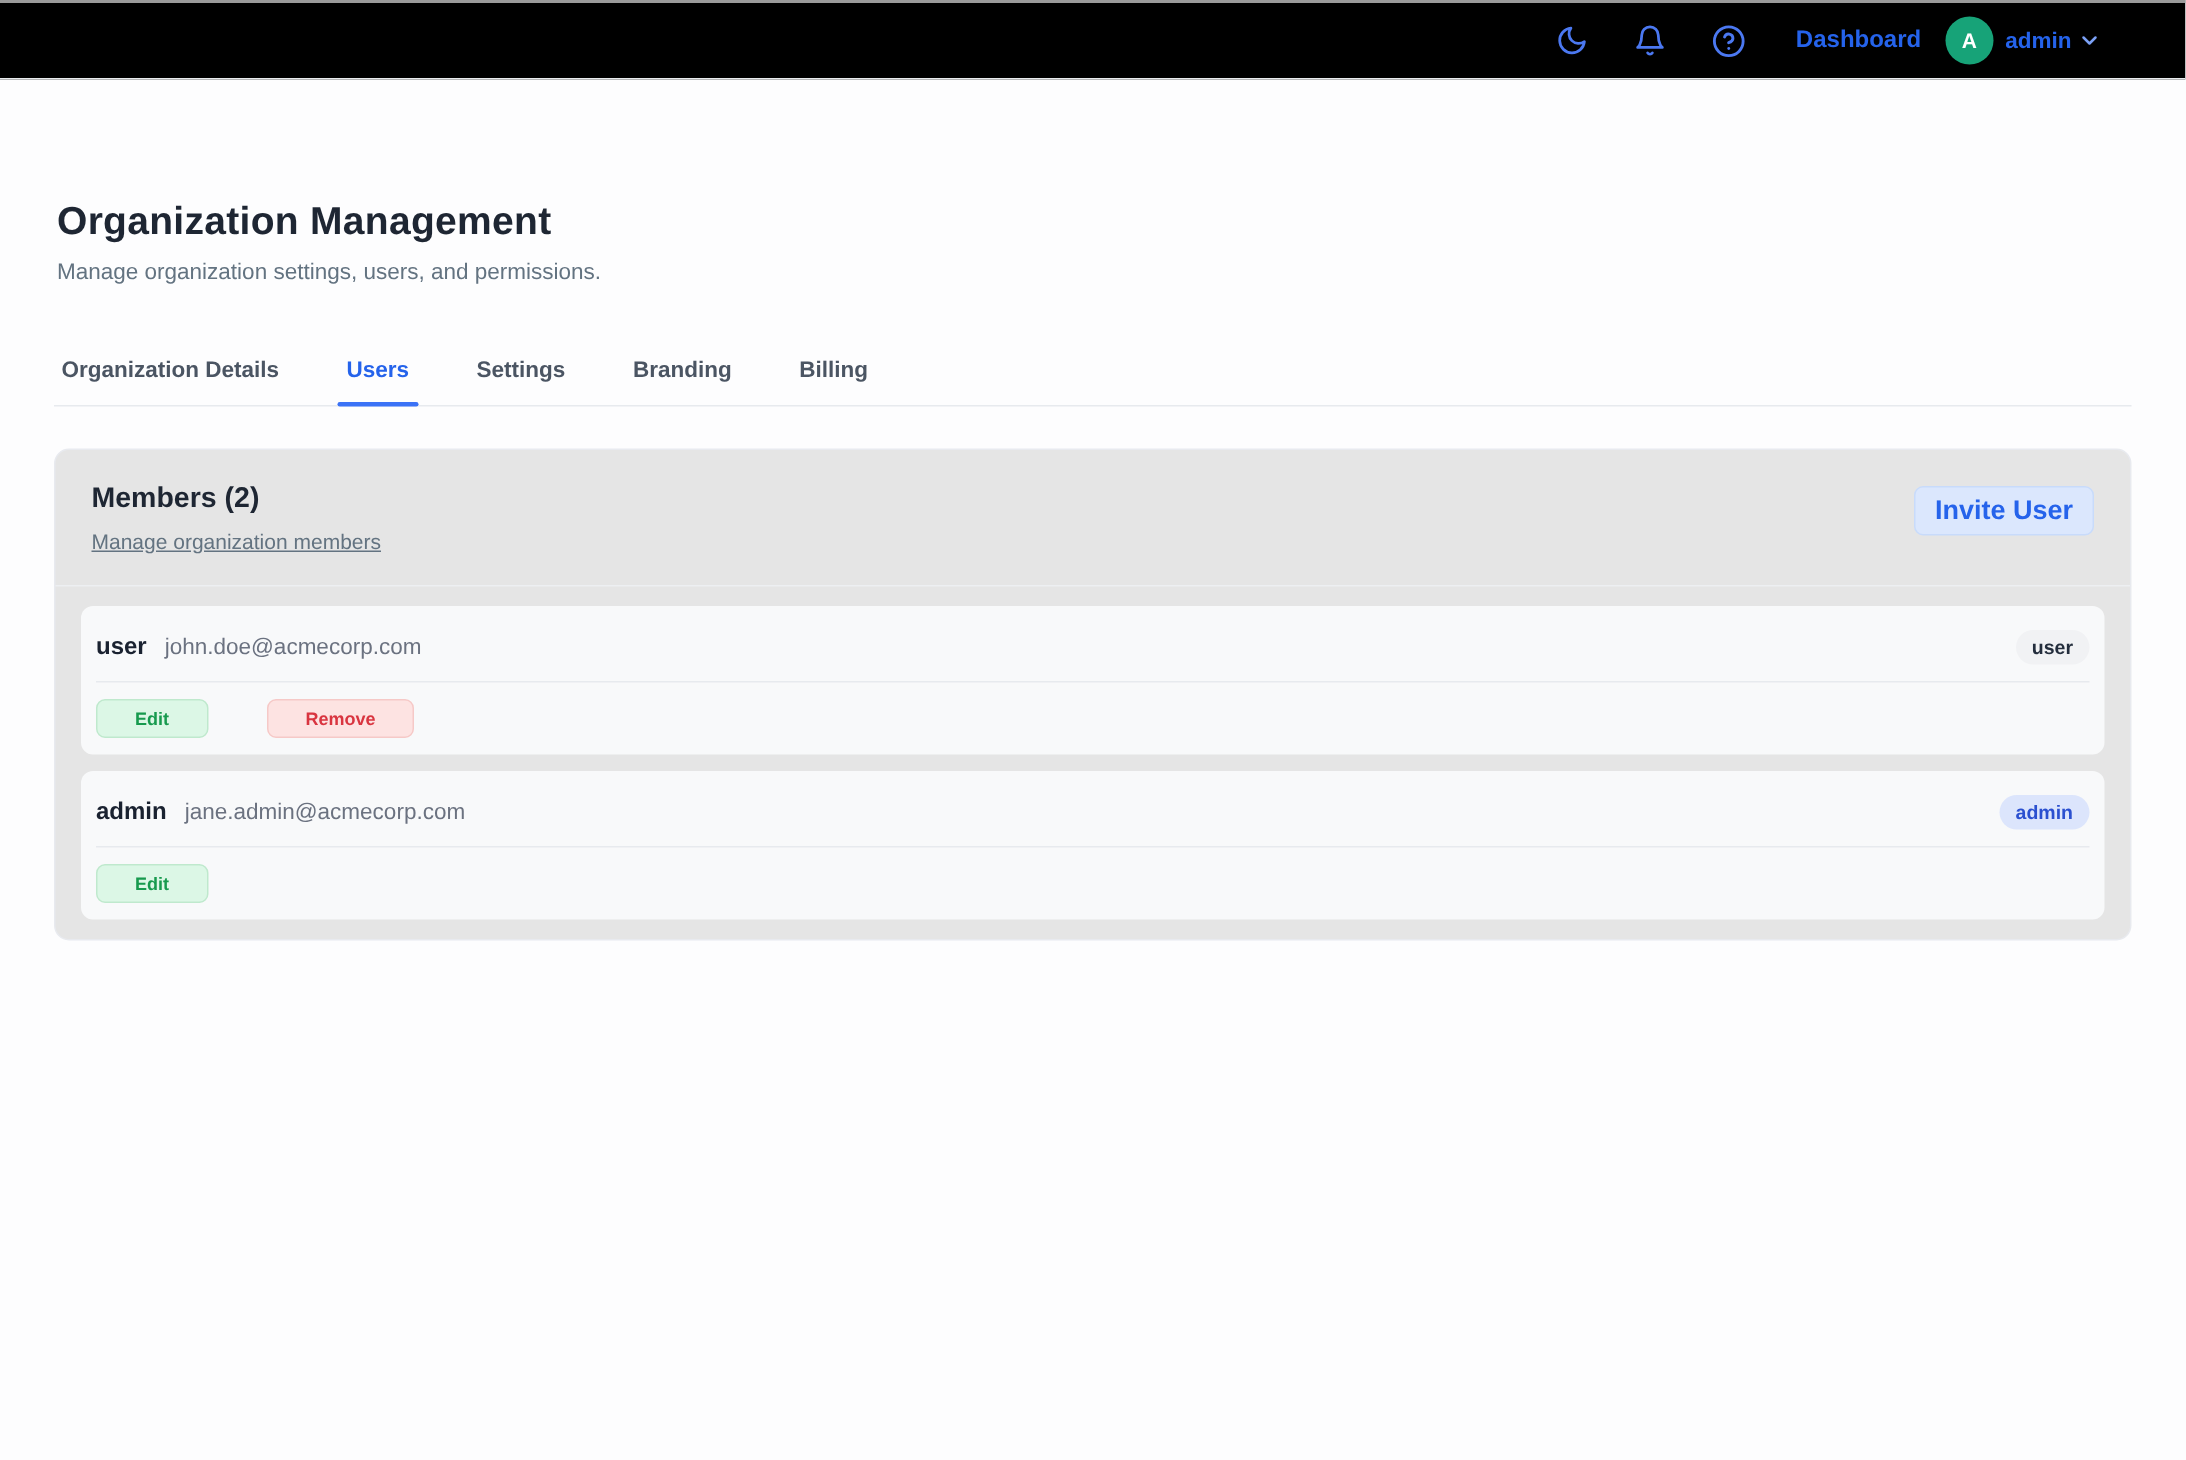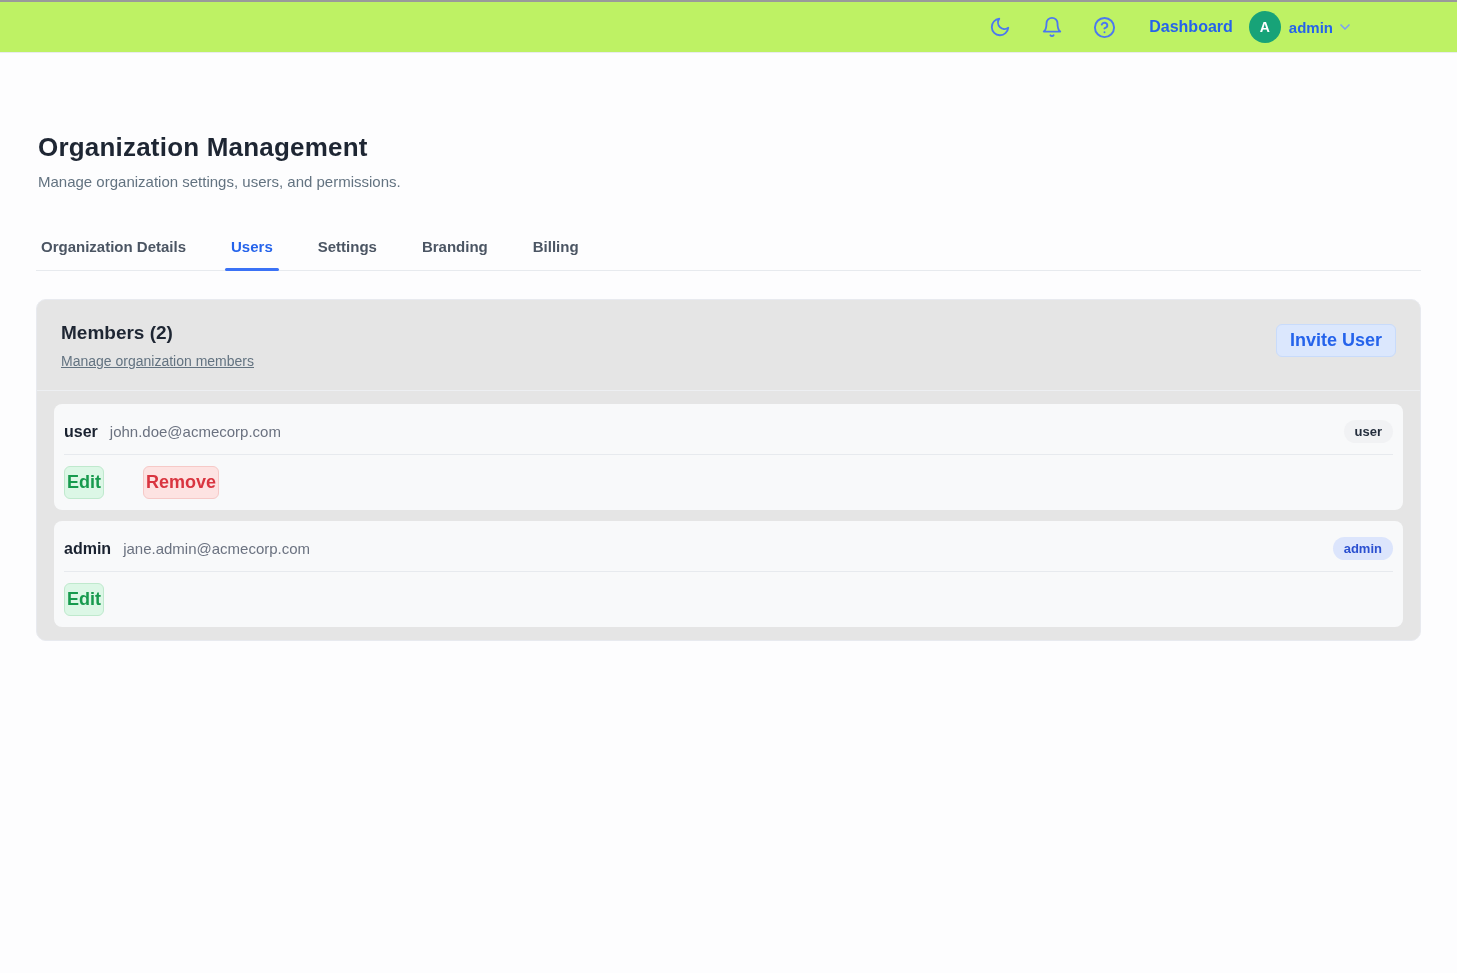--- a/index.html
+++ b/index.html
@@ -9,27 +9,27 @@
     height: 973px;
     background: #fdfdfe;
     font-family: "Liberation Sans", "DejaVu Sans", sans-serif;
     color: #212b36;
     overflow: hidden;
   }
 
   
   .navbar {
     height: 53px;
-    background: #bef264;
+    background: #000000;
     border-top: 2px solid #9a9a9a;
     border-bottom: 1px solid #e9ecef;
     display: flex;
     align-items: center;
     justify-content: flex-end;
-    padding-right: 104px;
+    padding-right: 56px;
   }
   .nav-right { display: flex; align-items: center; }
   .icon-btn {
     background: none; border: none; padding: 0; cursor: pointer;
     width: 26px; height: 26px; margin-right: 26px;
     display: flex; align-items: center; justify-content: center;
     color: #4b78f1;
   }
   .icon-btn svg { display: block; }
   .nav-link {
@@ -105,22 +105,22 @@
   .member-email { font-size: 15px; color: #6b7280; margin-left: 12px; }
   .badge {
     margin-left: auto;
     font-size: 13px; font-weight: 700;
     padding: 4px 11px; border-radius: 999px;
   }
   .badge-user { background: #f1f2f4; color: #242e3d; }
   .badge-admin { background: #dce5fc; color: #2b50d0; }
   .member-actions { display: flex; gap: 10px; padding-top: 11px; }
   .btn-edit, .btn-remove {
-    font-family: inherit; font-size: 18px; font-weight: 600;
-    border-radius: 6px; padding: 5px 2px; cursor: pointer;
+    font-family: inherit; font-size: 12px; font-weight: 600;
+    border-radius: 6px; padding: 5px 25px; cursor: pointer;
   }
   .btn-edit { background: #dcf7e6; border: 1px solid #bfe9cd; color: #179a4e; }
   .btn-remove { background: #fde3e2; border: 1px solid #f6c9c7; color: #d93540; margin-left: 29px; }
 </style>
 </head>
 <body>
 
 <header class="navbar">
   <div class="nav-right">
     <button class="icon-btn" aria-label="dark mode">

